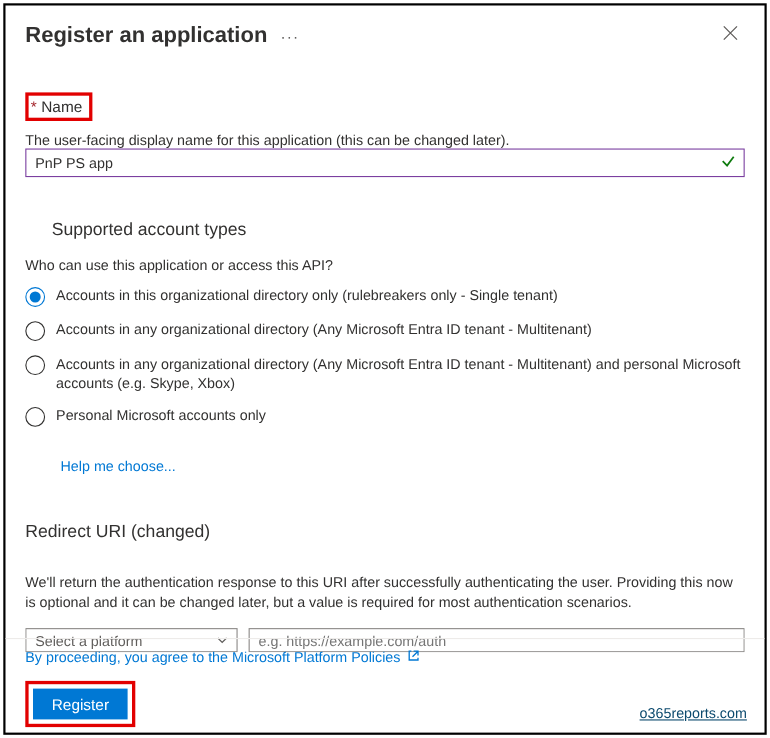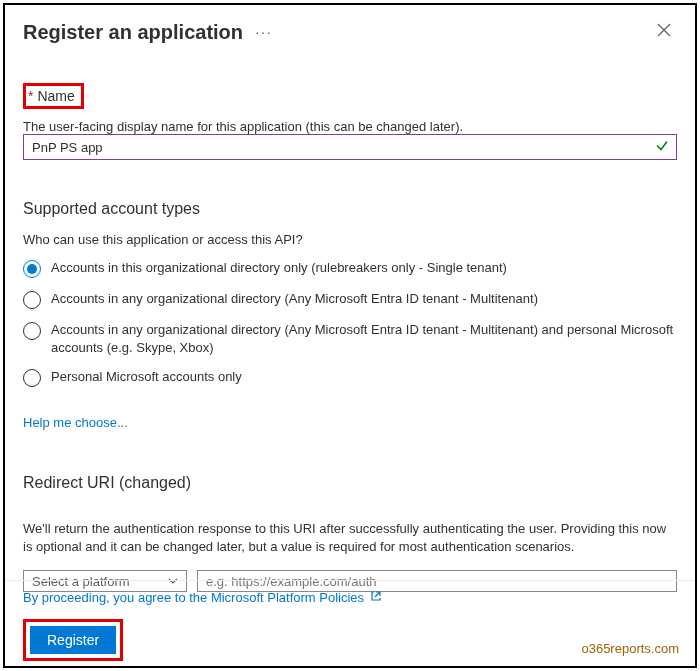--- a/index.html
+++ b/index.html
@@ -83,20 +83,21 @@
     right: 8px;
     top: 50%;
     transform: translateY(-50%);
     color: #107c10;
   }
   .section-heading {
     font-size: 16px;
     font-weight: 400;
     color: #323130;
     margin-top: 40px;
+    margin-left: 24px;
   }
   .question {
     font-size: 13px;
     margin-top: 14px;
     color: #323130;
   }
   .radio-group { margin-top: 12px; }
   .radio-row {
     display: flex;
     align-items: flex-start;
@@ -122,30 +123,30 @@
     border-radius: 50%;
     top: 3px; left: 3px;
   }
   .radio-label { font-size: 13px; color:#323130; line-height:1.35; }
   .link {
     color: #0078d4;
     font-size: 13px;
     cursor: pointer;
     display: inline-block;
   }
-  .help-link { margin-top: 16px; }
+  .help-link { margin-top: 16px; margin-left: 32px; }
   .redirect-section { margin-top: 44px; }
   .redirect-heading { font-size: 16px; font-weight:400; }
   .redirect-help { font-size:13px; margin-top:28px; line-height:1.4; }
   .redirect-row {
     display:flex; gap:10px; margin-top:14px;
     overflow:hidden; height:22px;
   }
   .select-platform {
-    width: 164px;
+    width: 193px;
     border:1px solid #8a8886;
     padding: 4px 8px;
     font-size:13px;
     color:#605e5c;
     display:flex;
     align-items:center;
     justify-content:space-between;
     cursor:pointer;
     background:#fff;
   }
@@ -183,22 +184,23 @@
     border:none;
     font-size:14px;
     font-family:inherit;
     padding: 6px 17px;
     cursor:pointer;
   }
   .watermark {
     position:absolute;
     right:16px;
     bottom:10px;
-    color:#a16207;
+    color:#0c4a6e;
     font-size:13px;
+    text-decoration:underline;
   }
 </style>
 </head>
 <body>
 
 <div class="panel">
   <div class="header">
     <h1>Register an application</h1>
     <span class="ellipsis">···</span>
     <span class="close">

